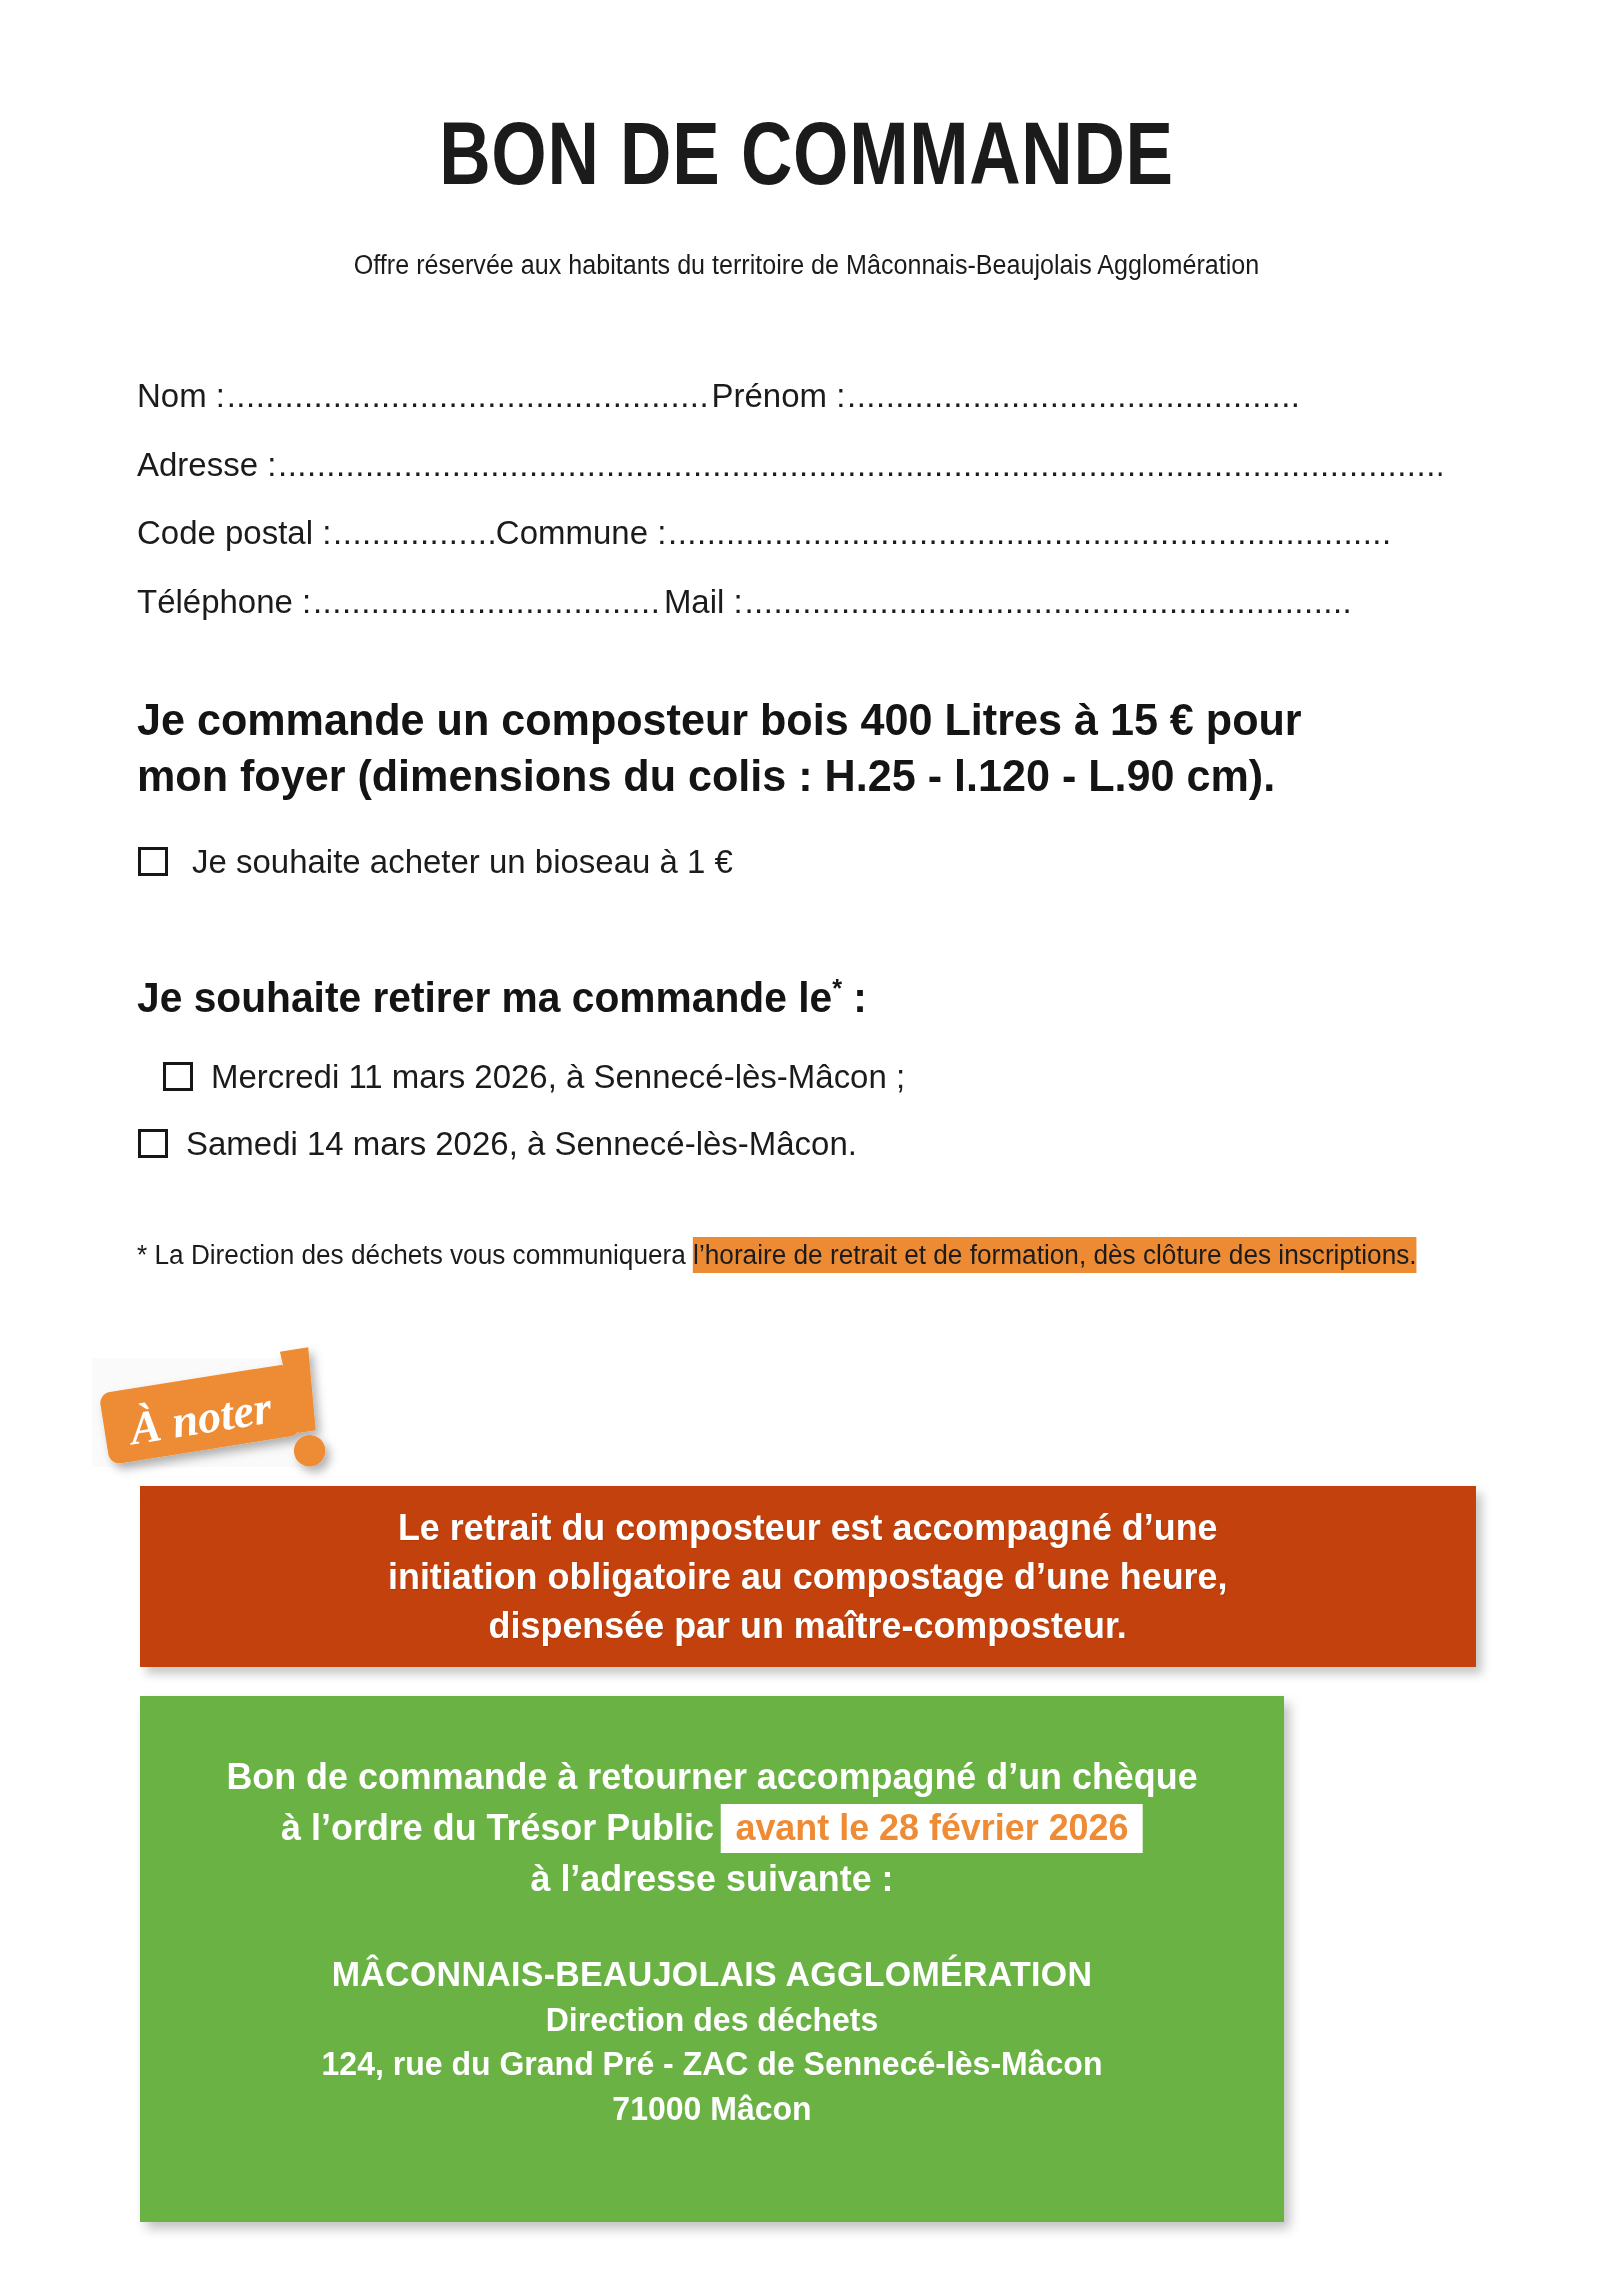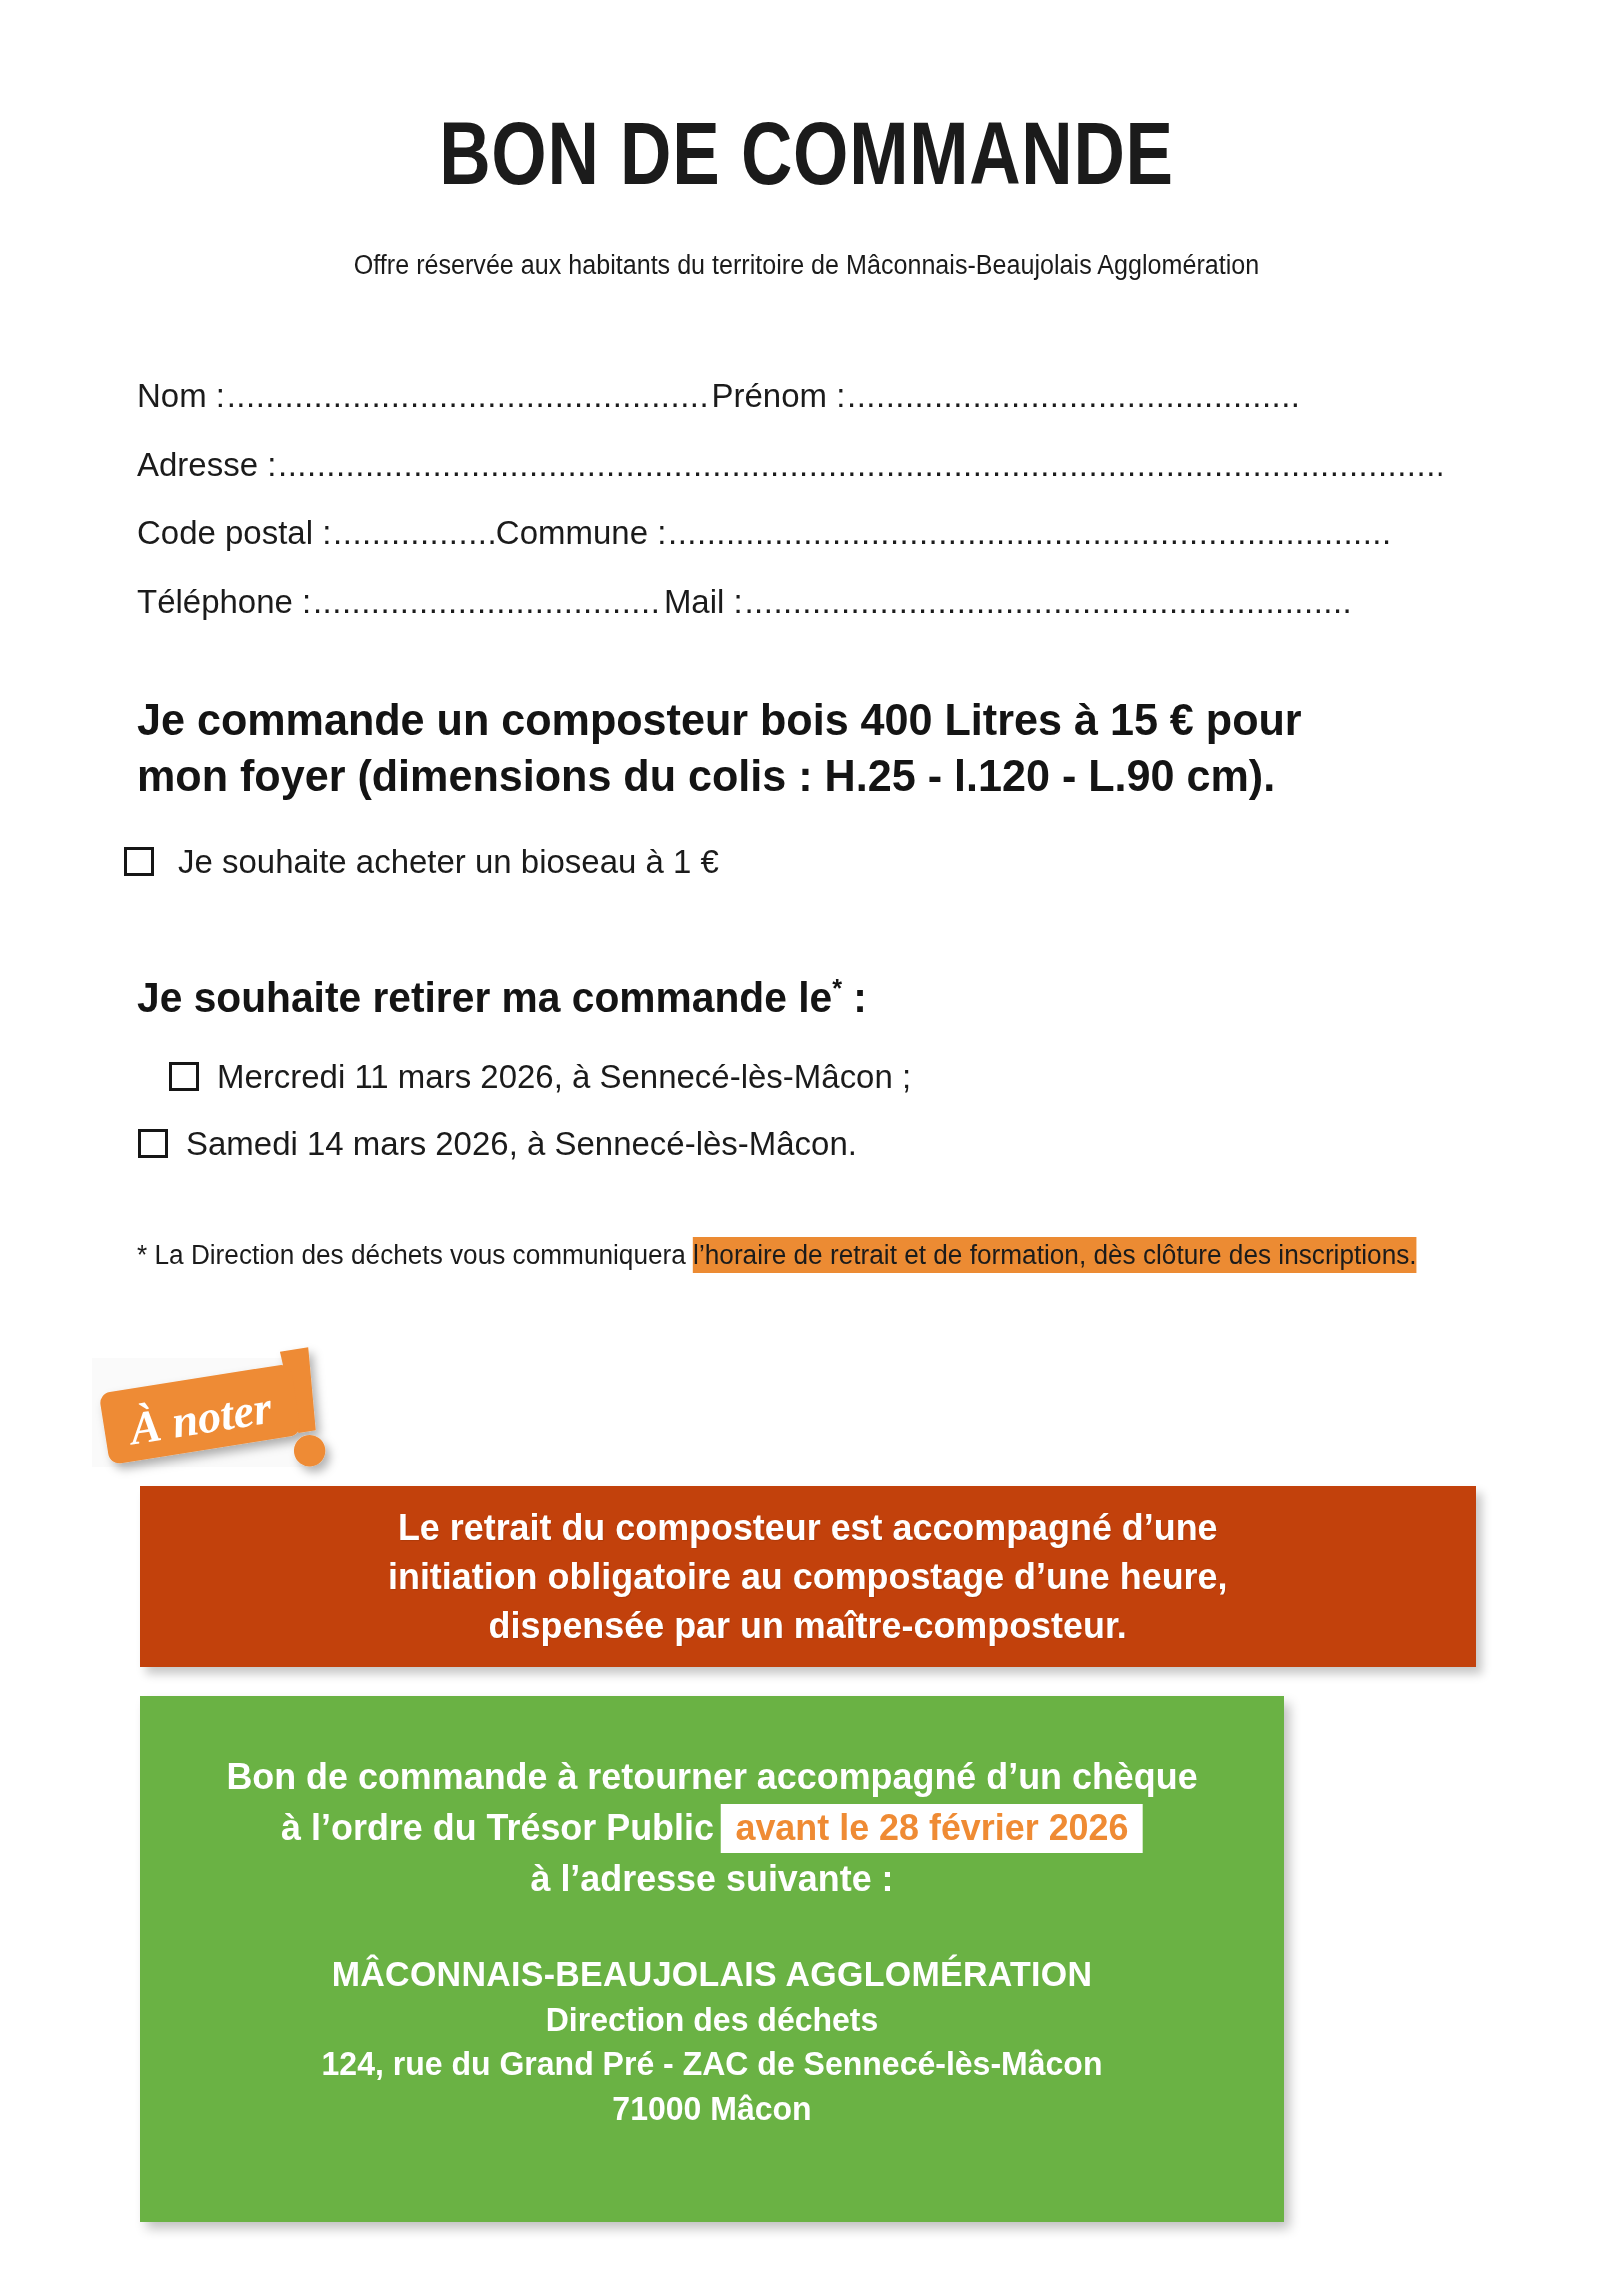--- a/index.html
+++ b/index.html
@@ -114,22 +114,22 @@
     width: 29.5px;
     height: 29.5px;
     border: 3.7px solid #161616;
     background: #ffffff;
     flex: 0 0 auto;
     display: inline-block;
   }
 
   .check-label { transform: scaleX(0.97); transform-origin: left center; }
 
-  #row-bioseau { left: 124px; top: 842px; gap: 24px; }
-  #row-date-1  { left: 136px; top: 1057px; padding-left: 33px; }
+  #row-bioseau { left: 138px; top: 842px; gap: 24px; }
+  #row-date-1  { left: 130px; top: 1057px; padding-left: 33px; }
   #row-date-2  { left: 138px; top: 1124px; }
 
   
   .pickup-heading {
     position: absolute;
     left: 137px;
     top: 974px;
     font-weight: 700;
     font-size: 42px;
     color: #141414;

